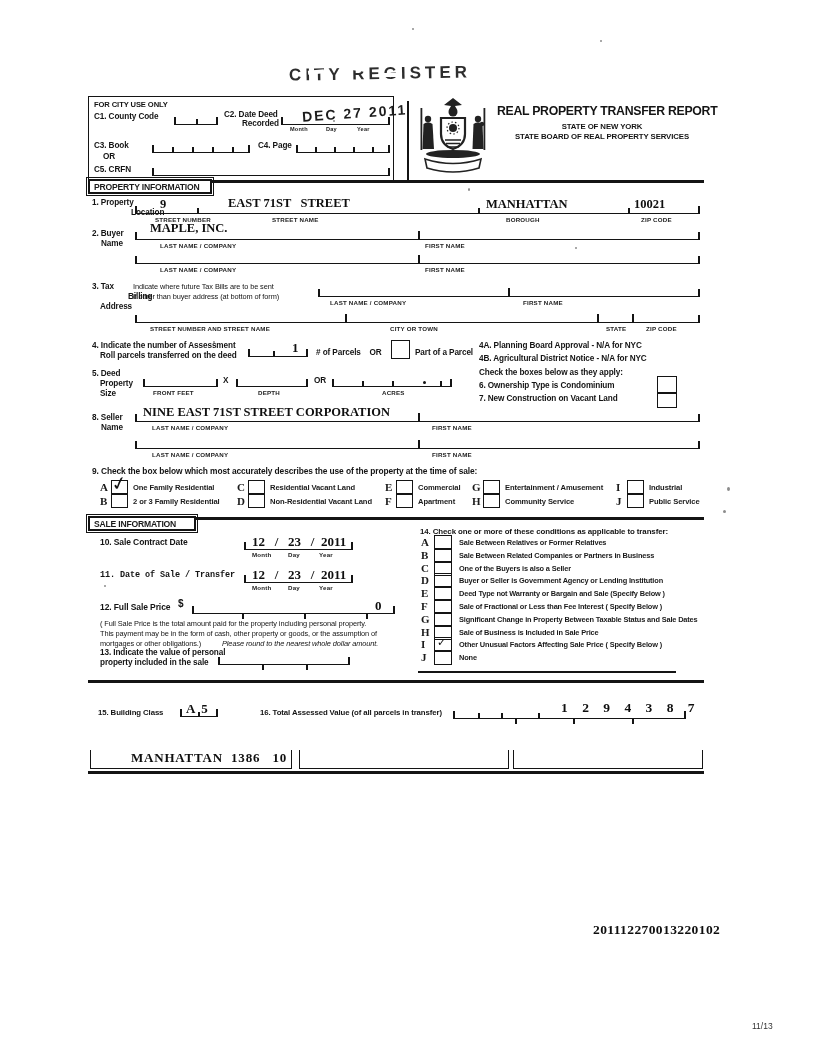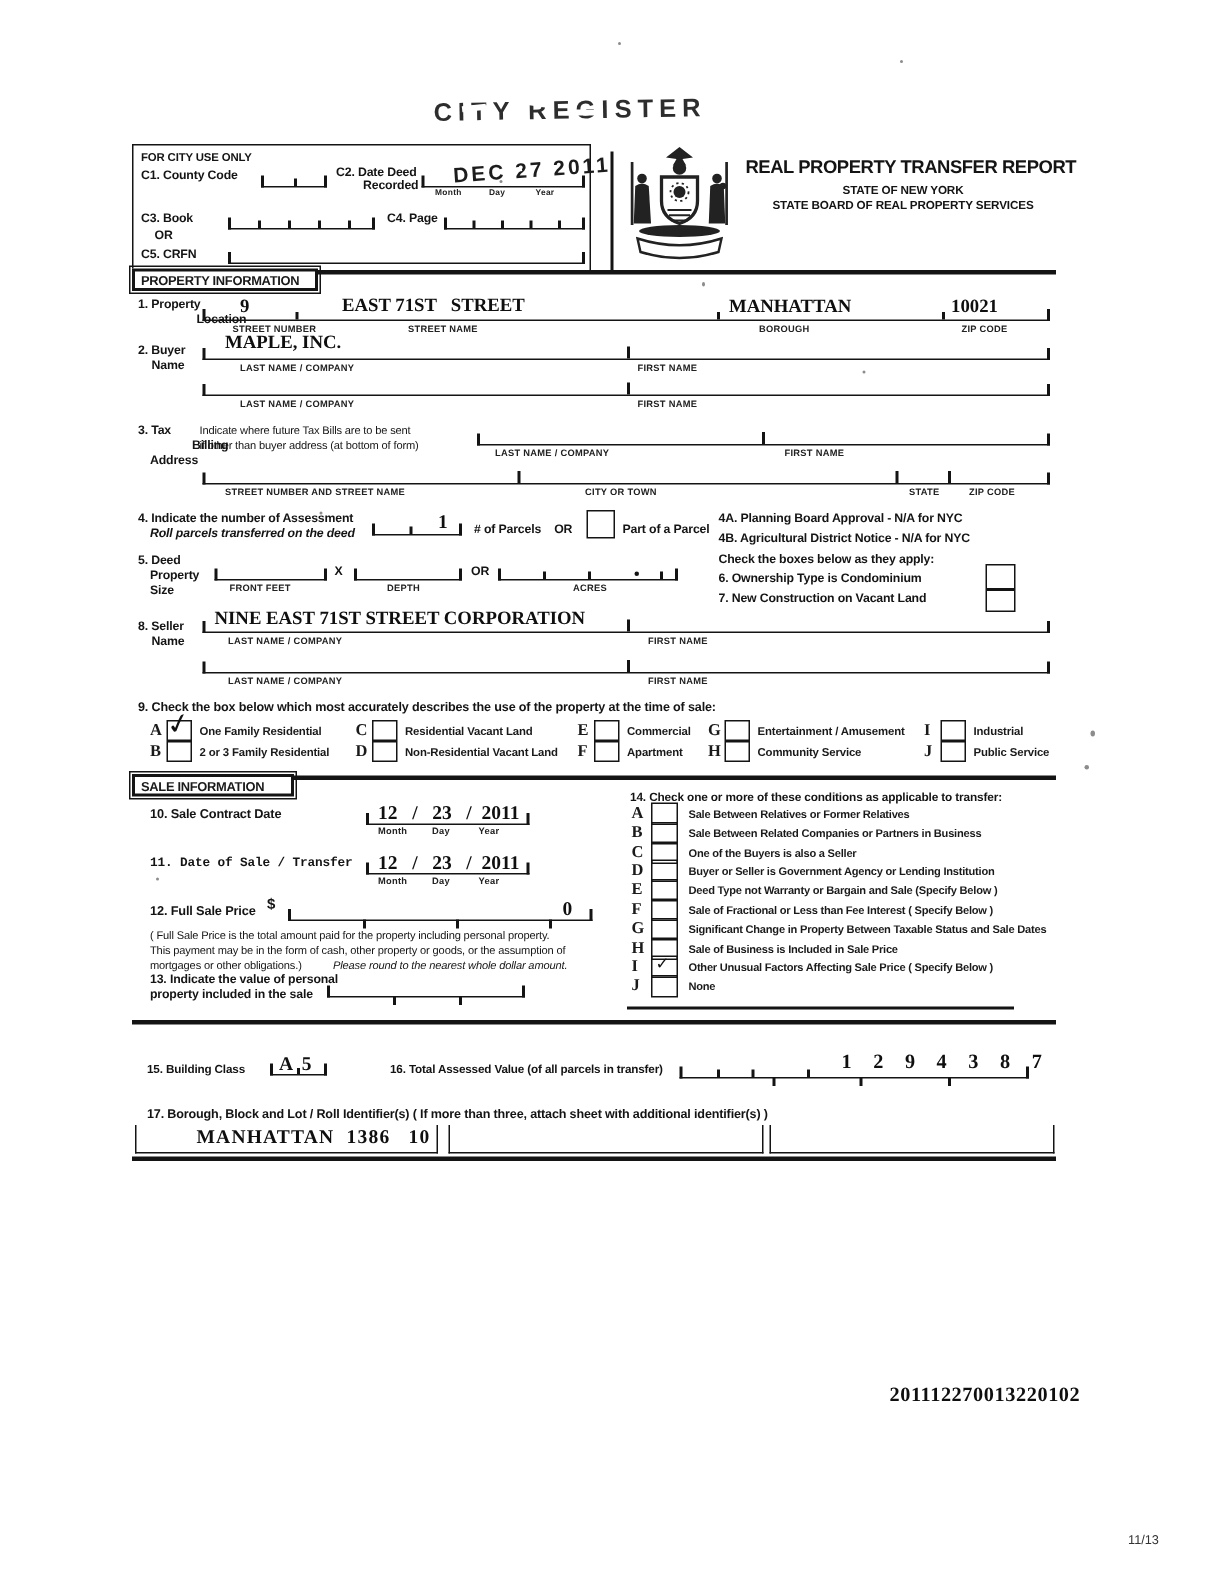--- a/index.html
+++ b/index.html
@@ -157,21 +157,21 @@
     <i class="it" style="left:210px;height:8px;"></i>
     <i class="it" style="left:462px;height:8px;"></i>
     <i class="it" style="left:497px;height:8px;"></i>
   </div>
   <div class="sub" style="left:150px;top:325px;">STREET NUMBER  AND  STREET NAME</div>
   <div class="sub" style="left:390px;top:325px;">CITY OR TOWN</div>
   <div class="sub" style="left:606px;top:325px;">STATE</div>
   <div class="sub" style="left:646px;top:325px;">ZIP CODE</div>
 
   <div class="lbl" style="left:92px;top:341px;">4. Indicate the number of Assessment</div>
-  <div class="lbl" style="left:100px;top:351px;font-style:italic;">Roll parcels transferred on the deed</div>
+  <div class="lbl" style="left:100px;top:351px;">Roll parcels transferred on the deed</div>
   <div class="bfield" style="left:248px;top:341px;width:60px;height:15px;">
     <i class="it" style="left:25px"></i>
   </div>
   <div class="val" style="left:292px;top:340px;font-size:13px;">1</div>
   <div class="lbl" style="left:316px;top:348px;white-space:pre;"># of Parcels    OR</div>
   <div class="cb" style="left:391px;top:340px;width:17px;height:17px;"></div>
   <div class="lbl" style="left:415px;top:348px;">Part of a Parcel</div>
   <div class="lbl" style="left:479px;top:341px;">4A. Planning Board Approval - N/A for NYC</div>
   <div class="lbl" style="left:479px;top:354px;">4B. Agricultural District Notice - N/A for NYC</div>
 
@@ -369,21 +369,20 @@
   <div class="bfield" style="left:453px;top:703px;width:233px;height:15px;">
     <i class="it" style="left:25px"></i>
     <i class="it" style="left:48px"></i>
     <i class="it" style="left:85px"></i>
     <i class="dt" style="left:62px"></i>
     <i class="dt" style="left:120px"></i>
     <i class="dt" style="left:179px"></i>
   </div>
   <div class="val" style="left:561px;top:700px;font-size:13.5px;letter-spacing:5.5px;">1 2 9 4 3 8 7</div>
 
-  <div class="lbl" style="left:98px;top:737px;font-size:8.4px;">17. Borough, Block and Lot / Roll Identifier(s)   ( If more than three, attach sheet with additional identifier(s) )</div>
   <div class="bigbracket" style="left:90px;top:750px;width:200px;"></div>
   <div class="val" style="left:131px;top:750px;font-size:13px;letter-spacing:.8px;">MANHATTAN  1386   10</div>
   <div class="bigbracket" style="left:299px;top:750px;width:208px;"></div>
   <div class="bigbracket" style="left:513px;top:750px;width:188px;"></div>
 
   <div class="thick" style="left:88px;top:771px;width:616px;height:3px;"></div>
 
   <div class="val" style="left:593px;top:922px;font-size:13.5px;letter-spacing:.4px;">201112270013220102</div>
 
   <div class="spk" style="left:412px;top:28px;width:2px;height:2px;"></div>

